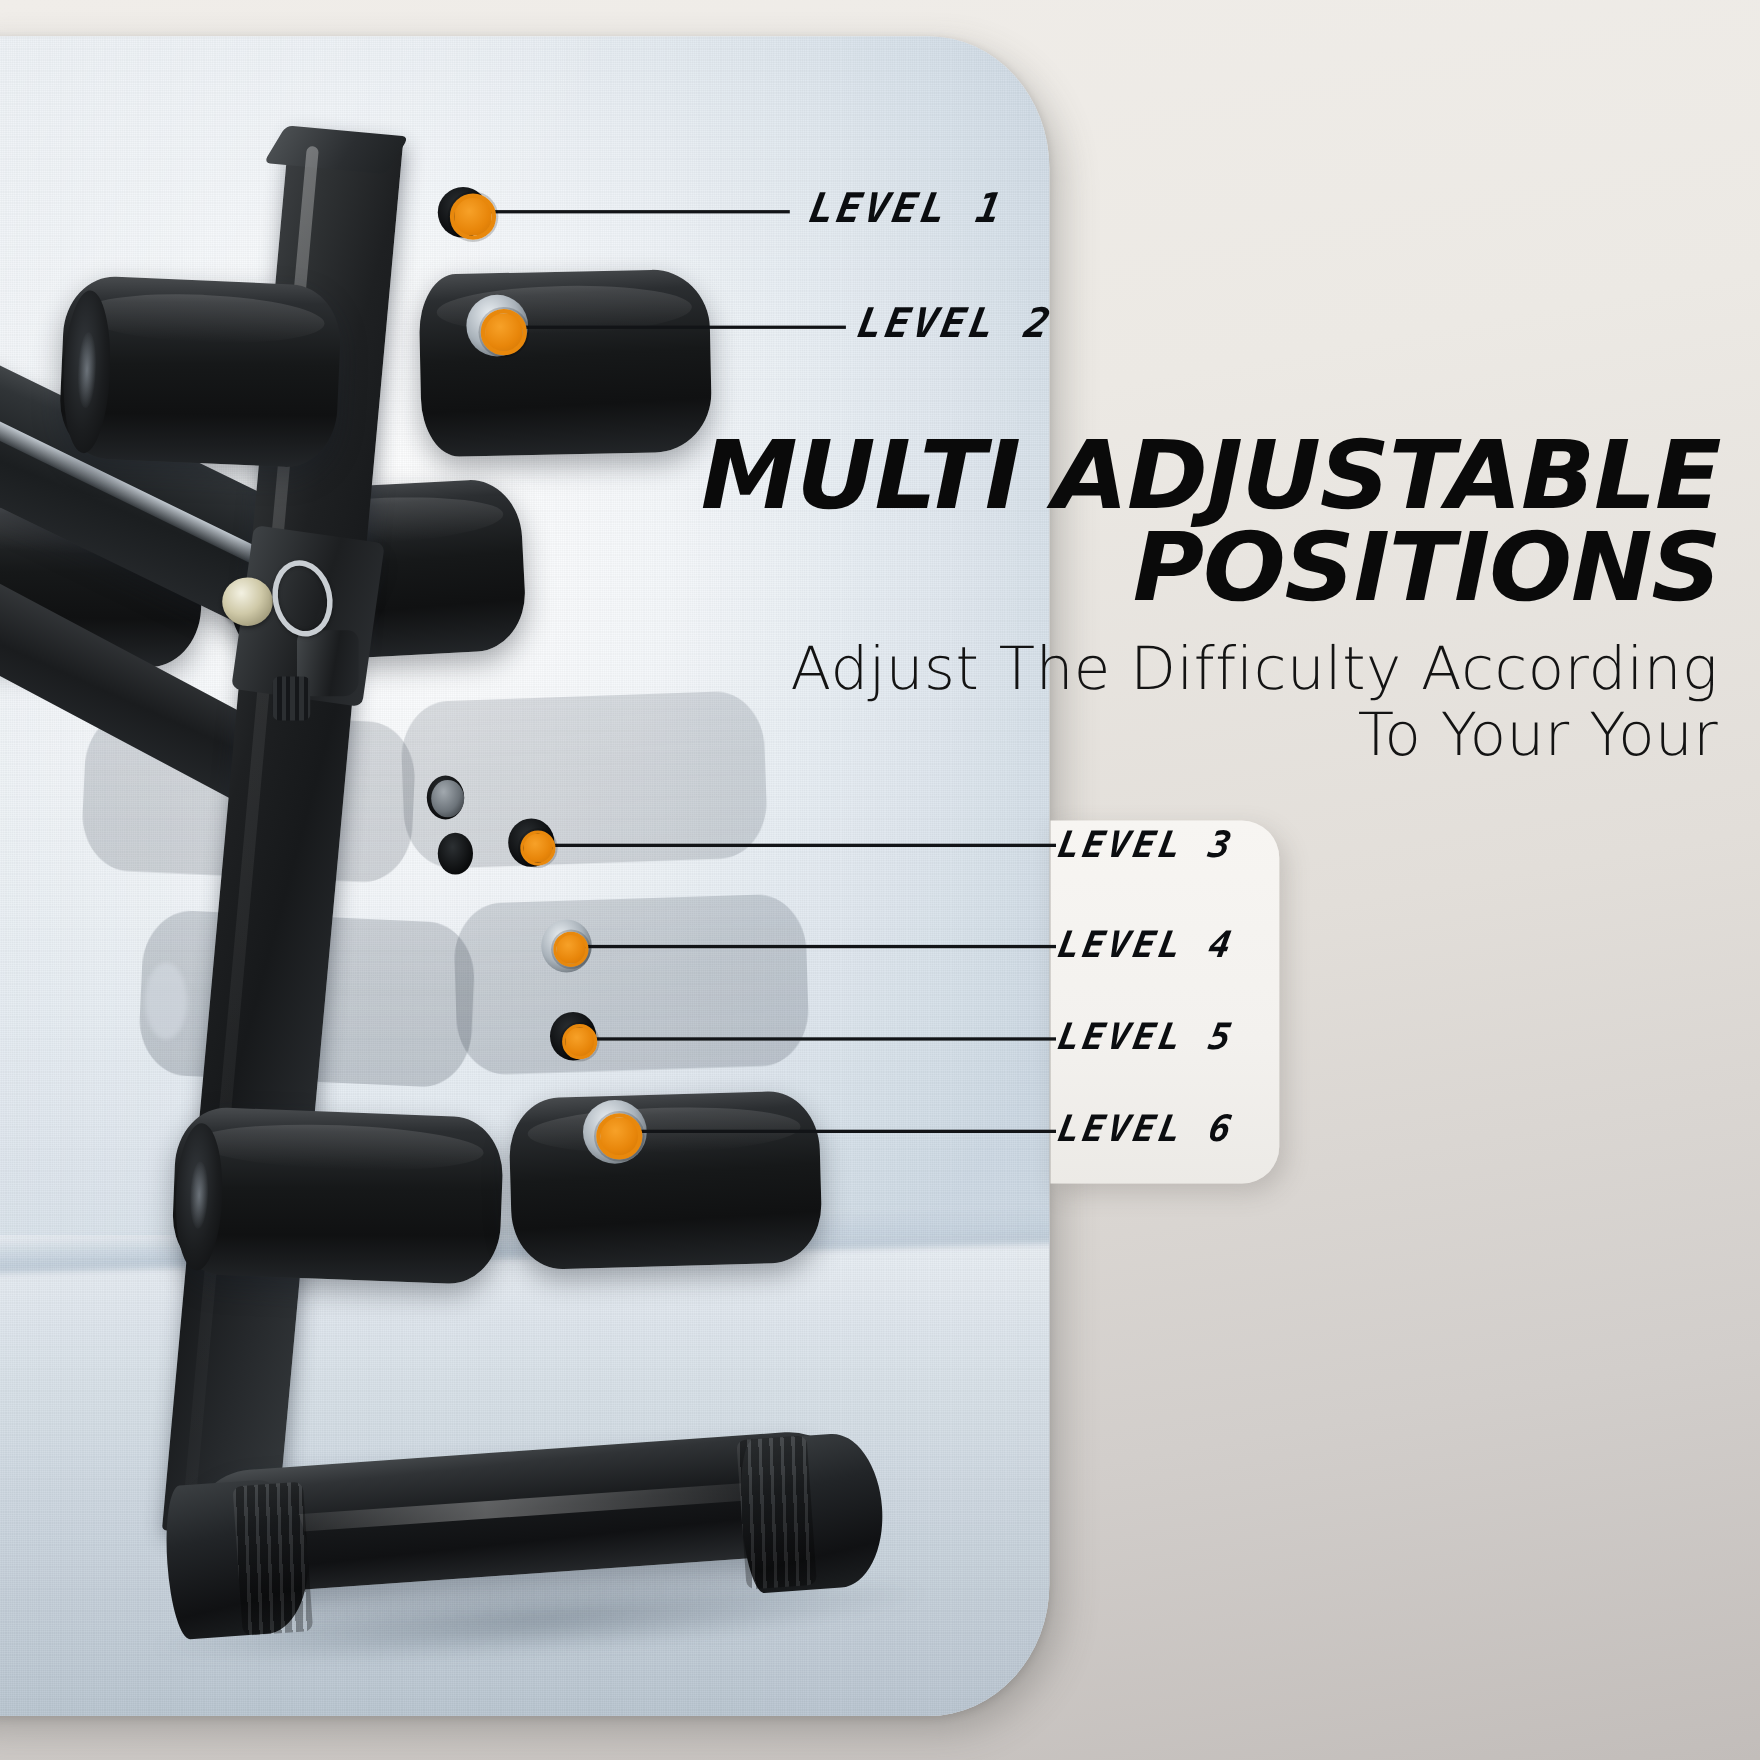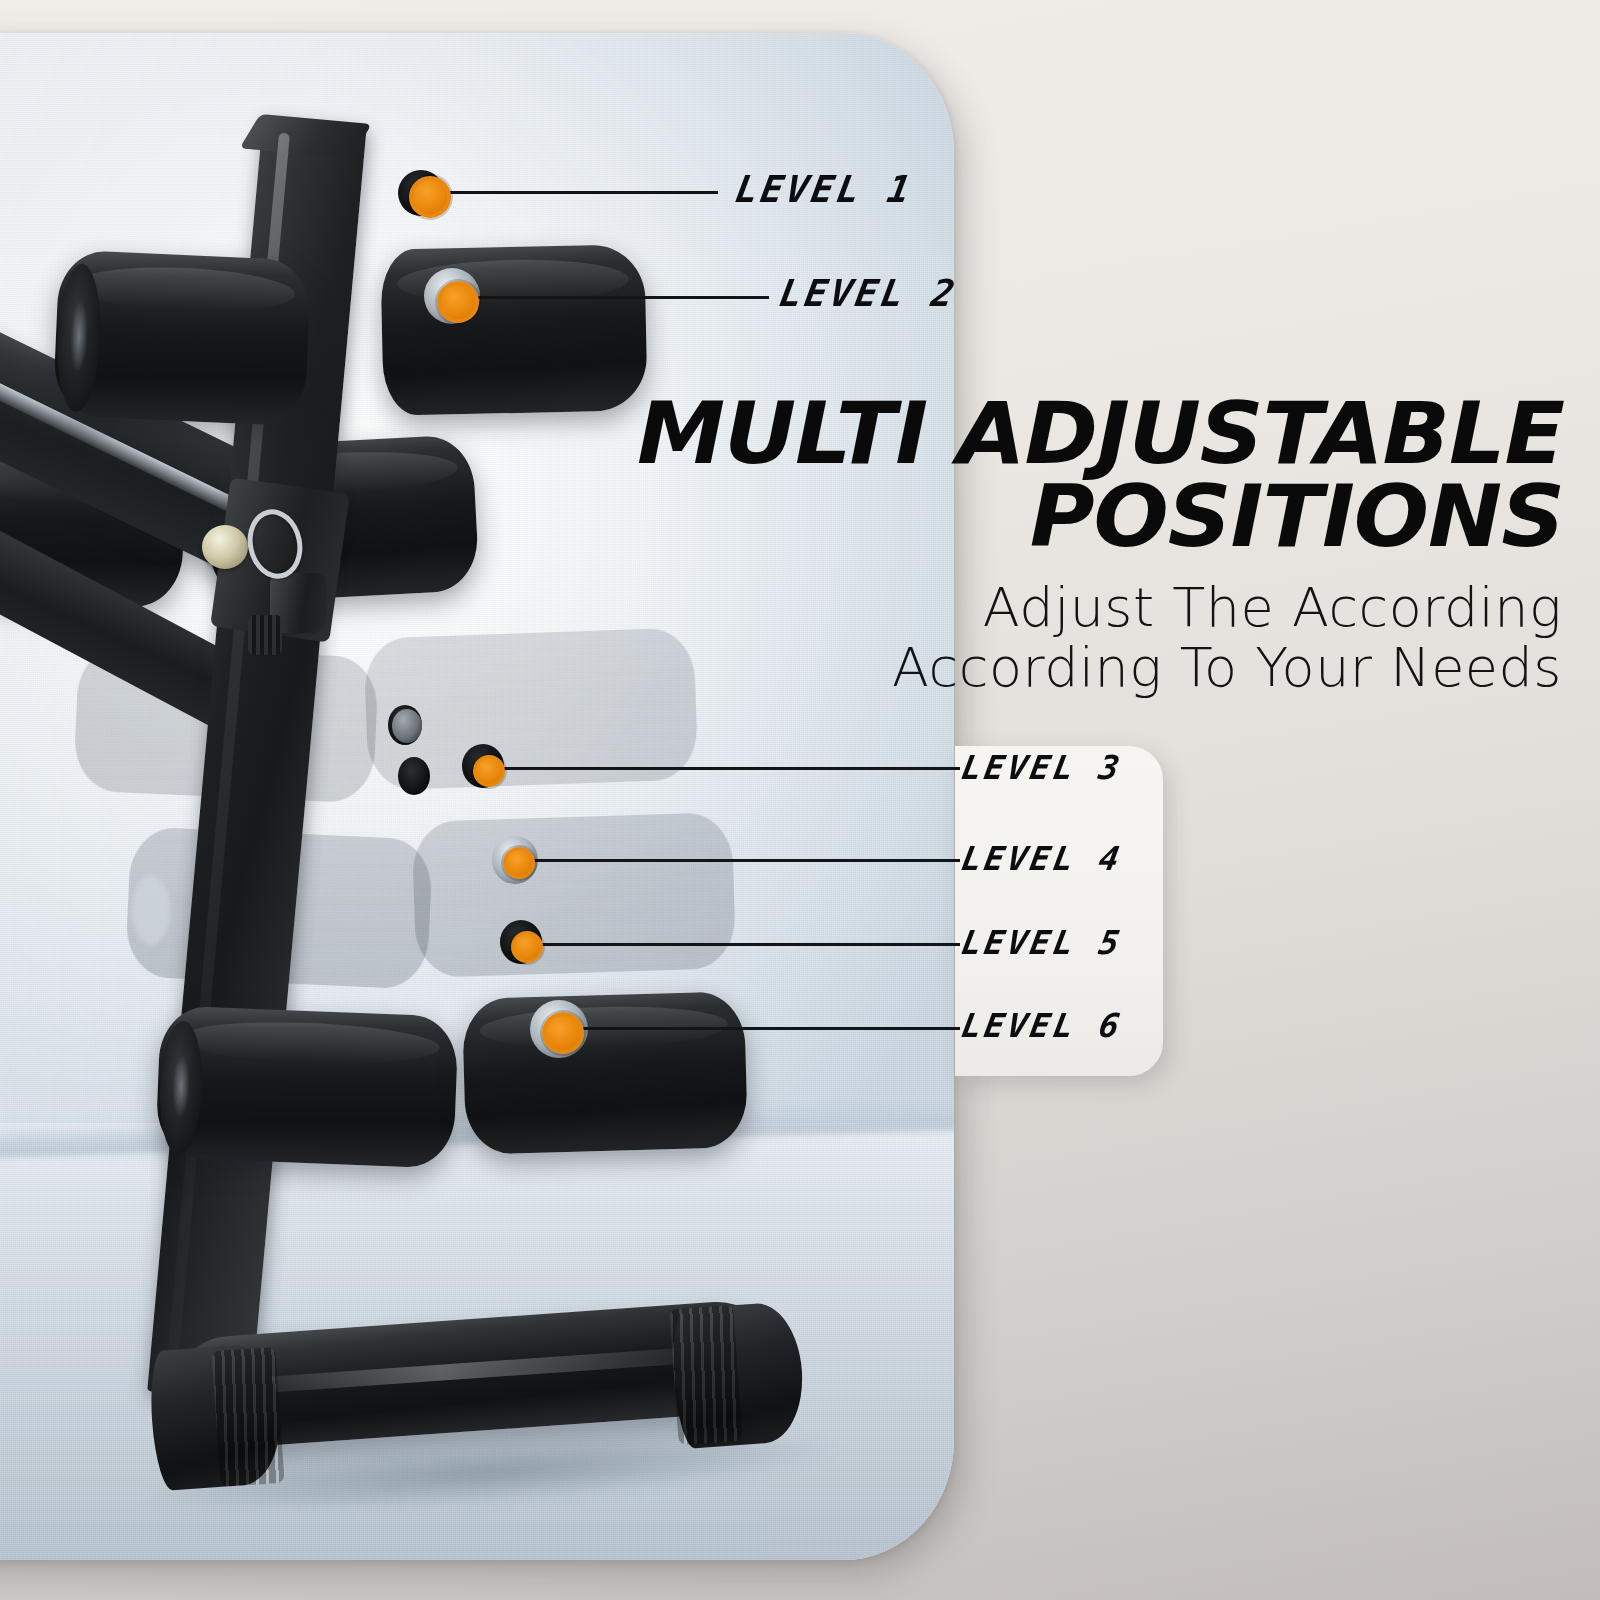--- a/index.html
+++ b/index.html
@@ -270,13 +270,13 @@
 
 <div class="socket" style="left:530px;top:1000px;width:58px;height:58px;"></div>
 <div class="marker" style="left:542px;top:1012px;"></div>
 <div class="leader" style="left:578px;top:1027px;width:382px;"></div>
 <div class="lv-label" style="left:962px;top:1006px;font-size:33px;">LEVEL 6</div>
 
 <div id="headline">
   <div class="h-line">MULTI ADJUSTABLE</div>
   <div class="h-line">POSITIONS</div>
 </div>
-<div id="subtitle">Adjust The According According To Your Needs</div>
+<div id="subtitle">Adjust The Difficulty According To Your Your</div>
 
 </body></html>

